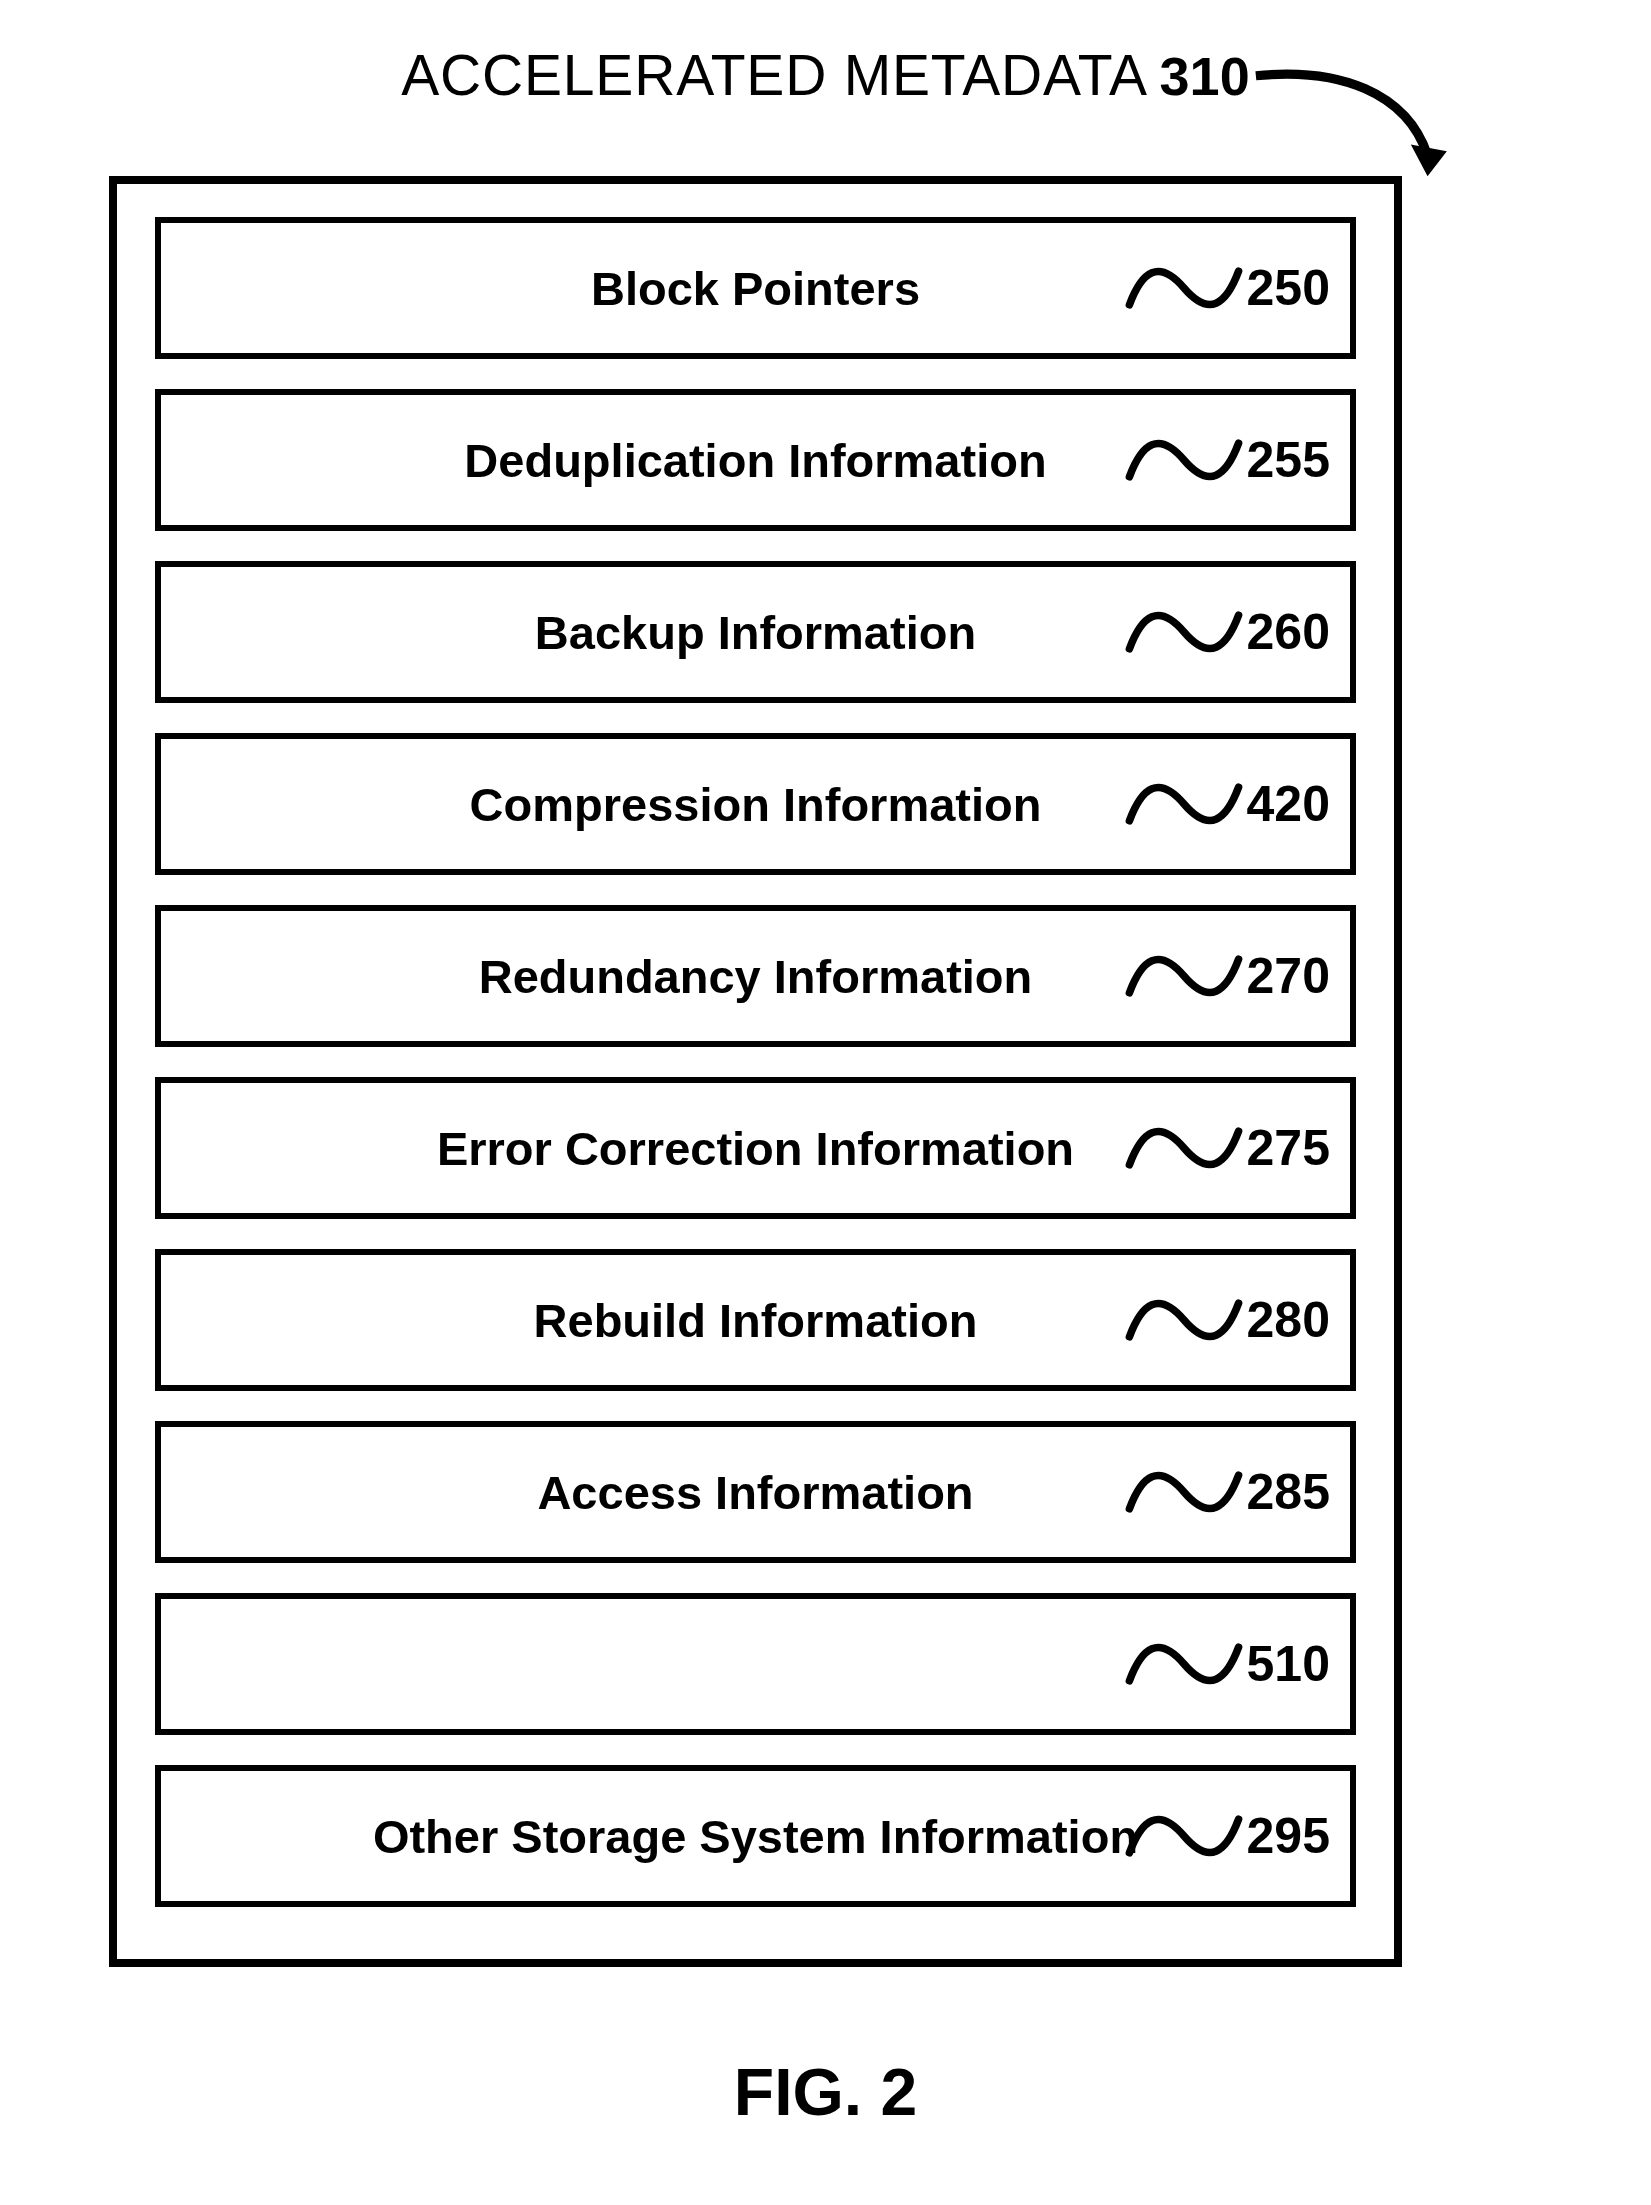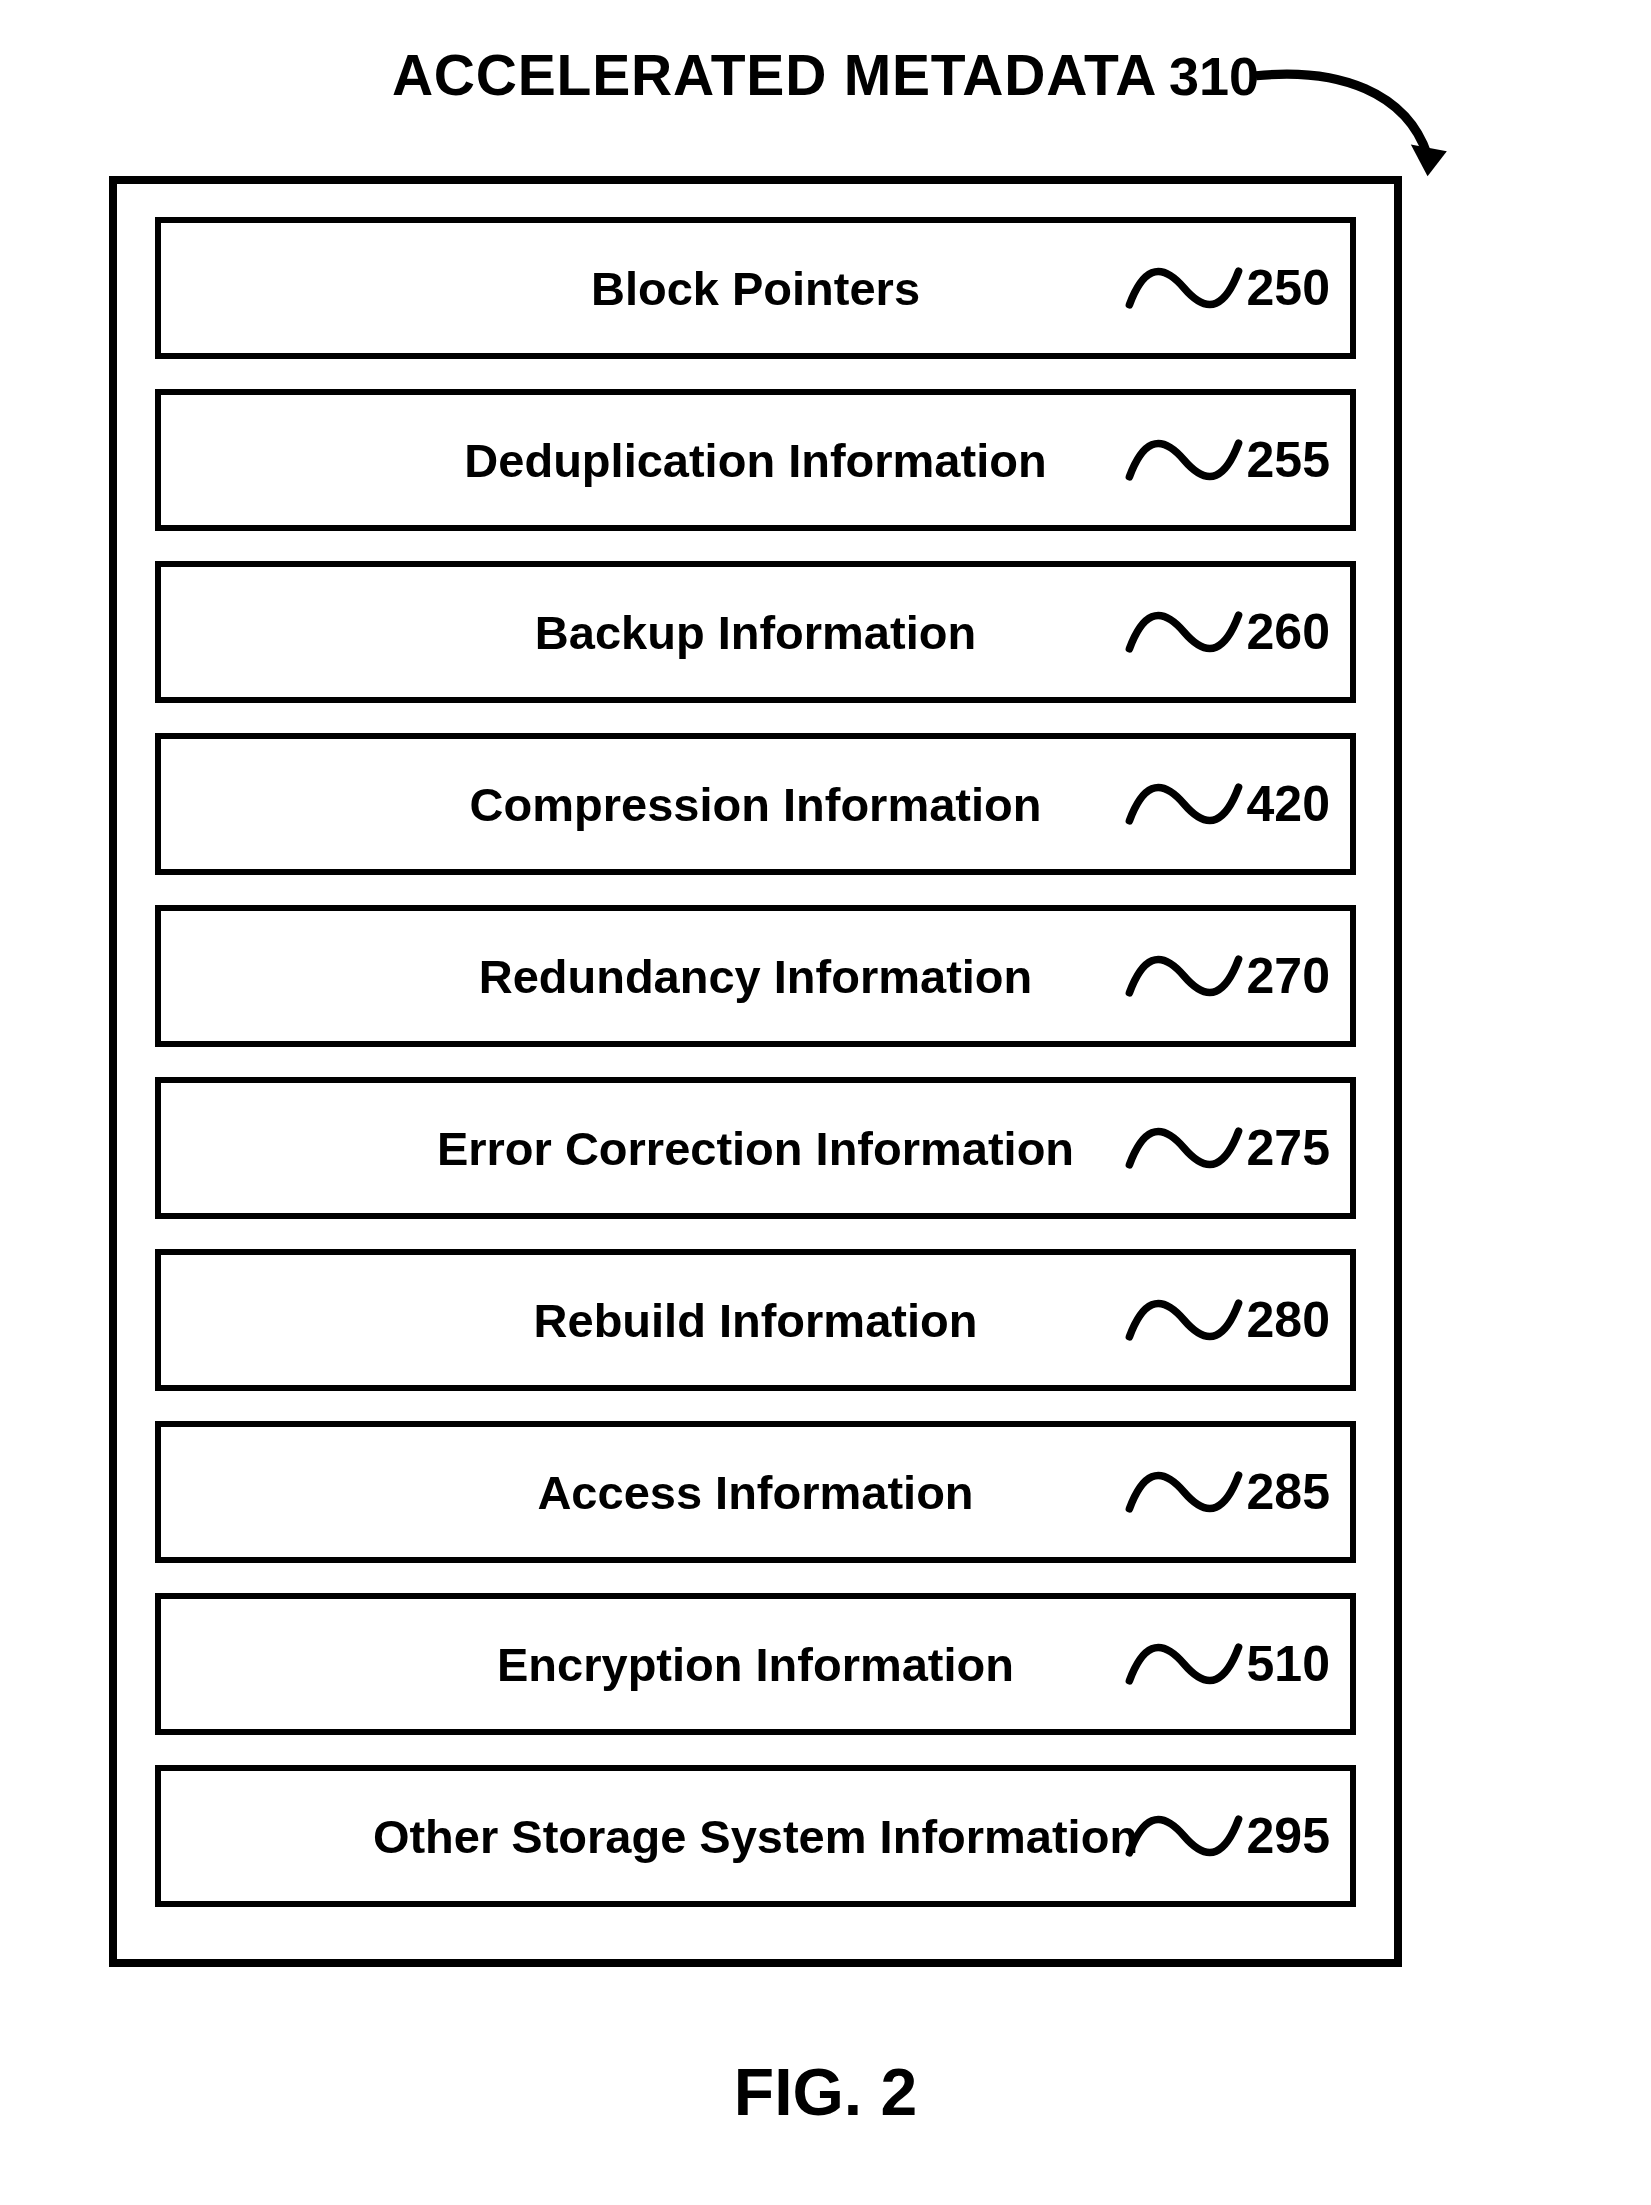--- a/index.html
+++ b/index.html
@@ -16,21 +16,21 @@
     }
     .title-row {
       position: absolute;
       top: 42px;
       left: 0;
       width: 100%;
       text-align: center;
     }
     .title-text {
       font-size: 57px;
-      font-weight: 700;
+      font-weight: 400;
       letter-spacing: 0.8px;
       display: inline-block;
     }
     .title-ref {
       font-size: 54px;
       font-weight: 700;
       display: inline-block;
       margin-left: 8px;
       vertical-align: baseline;
     }
@@ -187,21 +187,20 @@
     <span class="row-label">Access Information</span>
     <div class="row-right">
       <svg class="brace-svg" viewBox="0 0 150 100">
         <path d="M 10 70 C 25 30, 45 15, 75 50 C 105 85, 125 70, 140 30" stroke="#000" stroke-width="9" fill="none" stroke-linecap="round"></path>
       </svg>
       <span class="row-ref">285</span>
     </div>
   </div>
 
   <div class="row">
-    <span class="row-label">Encryption Information</span>
     <div class="row-right">
       <svg class="brace-svg" viewBox="0 0 150 100">
         <path d="M 10 70 C 25 30, 45 15, 75 50 C 105 85, 125 70, 140 30" stroke="#000" stroke-width="9" fill="none" stroke-linecap="round"></path>
       </svg>
       <span class="row-ref">510</span>
     </div>
   </div>
 
   <div class="row">
     <span class="row-label">Other Storage System Information</span>

